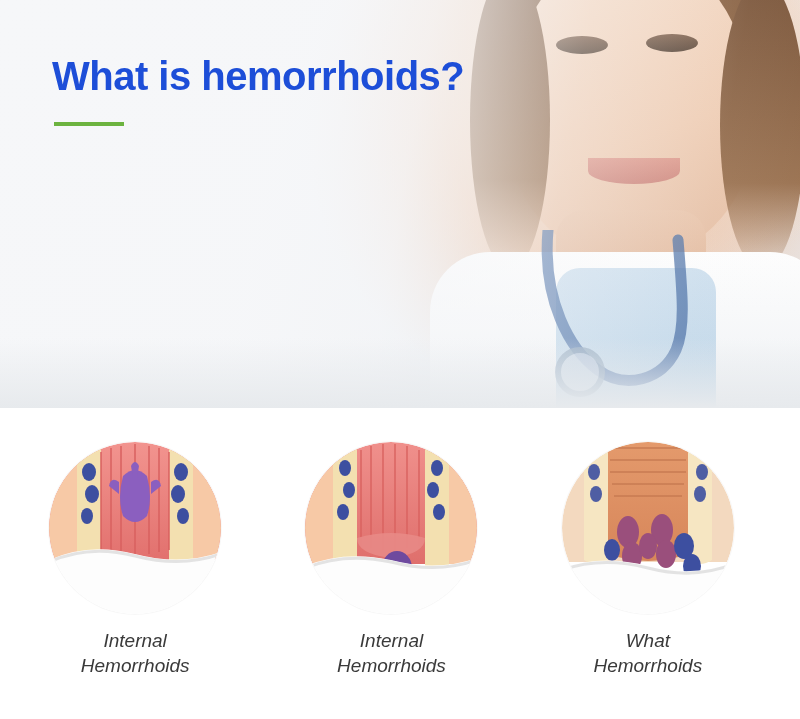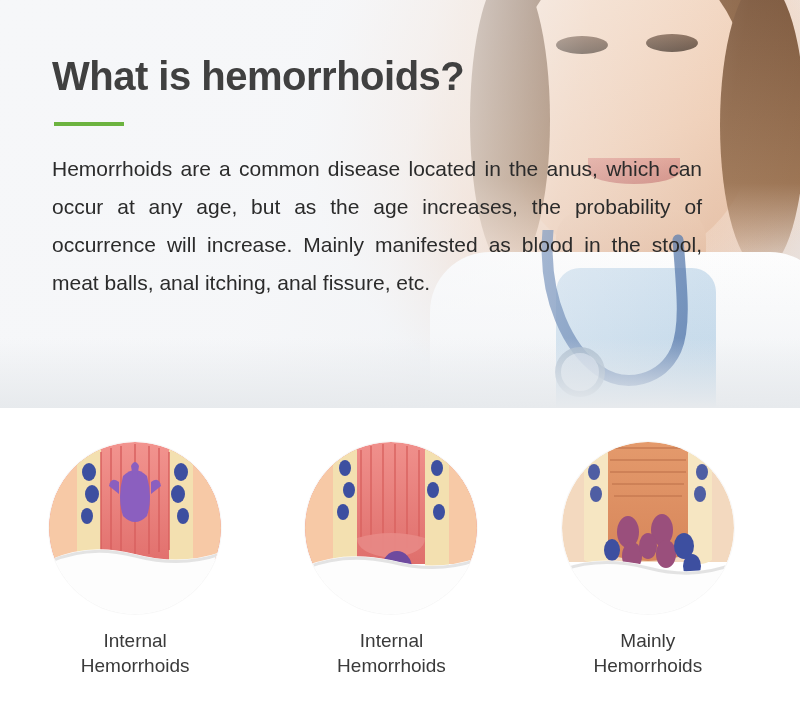--- a/index.html
+++ b/index.html
@@ -161,21 +161,21 @@
     position: absolute;
     left: 52px;
     top: 52px;
     width: 680px;
   }
   .hero-title {
     margin: 0;
     font-size: 40px;
     line-height: 48px;
     font-weight: bold;
-    color: #404040;
+    color: #1d4ed8;
     letter-spacing: -0.5px;
   }
   .hero-rule {
     width: 70px;
     height: 4px;
     background: #6cb33f;
     margin: 22px 0 0 2px;
   }
   .hero-body {
     margin: 24px 0 0 0;
@@ -195,20 +195,21 @@
     width: 800px;
     height: 311px;
     background: #ffffff;
   }
   .types-row {
     display: flex;
     justify-content: space-around;
     align-items: flex-start;
     padding: 34px 24px 0 7px;
     box-sizing: border-box;
+    font-style: italic;
   }
   .type-item {
     width: 218px;
     text-align: center;
   }
   .type-img {
     width: 172px;
     height: 172px;
     margin: 0 auto;
     border-radius: 50%;
@@ -251,21 +252,20 @@
         <path d="M118 0 C112 70, 140 120, 168 140 C196 160, 232 150, 246 120 C256 96, 252 60, 248 10" fill="none" stroke="#4a6fa5" stroke-width="11" stroke-linecap="round" opacity="0.75"></path>
         <circle cx="150" cy="142" r="22" fill="#c9d6e4" stroke="#8fa6bd" stroke-width="6" opacity="0.8"></circle>
       </svg>
       <div class="hero-wash"></div>
       <div class="hero-bottomfade"></div>
     </div>
 
     <div class="hero-content">
       <h1 class="hero-title">What is hemorrhoids?</h1>
       <div class="hero-rule"></div>
-      <p class="hero-body">Hemorrhoids are a common disease located in the anus, which can occur at any age, but as the age increases, the probability of occurrence will increase. Mainly manifested as blood in the stool, meat balls, anal itching, anal fissure, etc.</p>
     </div>
   </section>
 
   <section class="types">
     <div class="types-row">
 
       <div class="type-item">
         <div class="type-img">
           <svg class="anat" viewBox="0 0 172 172">
             <defs>
@@ -406,21 +406,21 @@
                 <ellipse cx="122" cy="104" rx="10" ry="13"></ellipse>
                 <ellipse cx="130" cy="124" rx="9" ry="12"></ellipse>
                 <ellipse cx="50" cy="108" rx="8" ry="11"></ellipse>
               </g>
               <path d="M0 126 Q40 112 86 124 Q132 136 172 120 V172 H0Z" fill="#fdfdfd"></path>
               <path d="M0 128 Q40 114 86 126 Q132 138 172 122" fill="none" stroke="#e3e3e3" stroke-width="3"></path>
             </g>
           </svg>
         </div>
         <div class="type-caption">
-          <div>Mainly</div>
+          <div>What</div>
           <div>Hemorrhoids</div>
         </div>
       </div>
 
     </div>
   </section>
 
 </div>
 
 </body></html>

